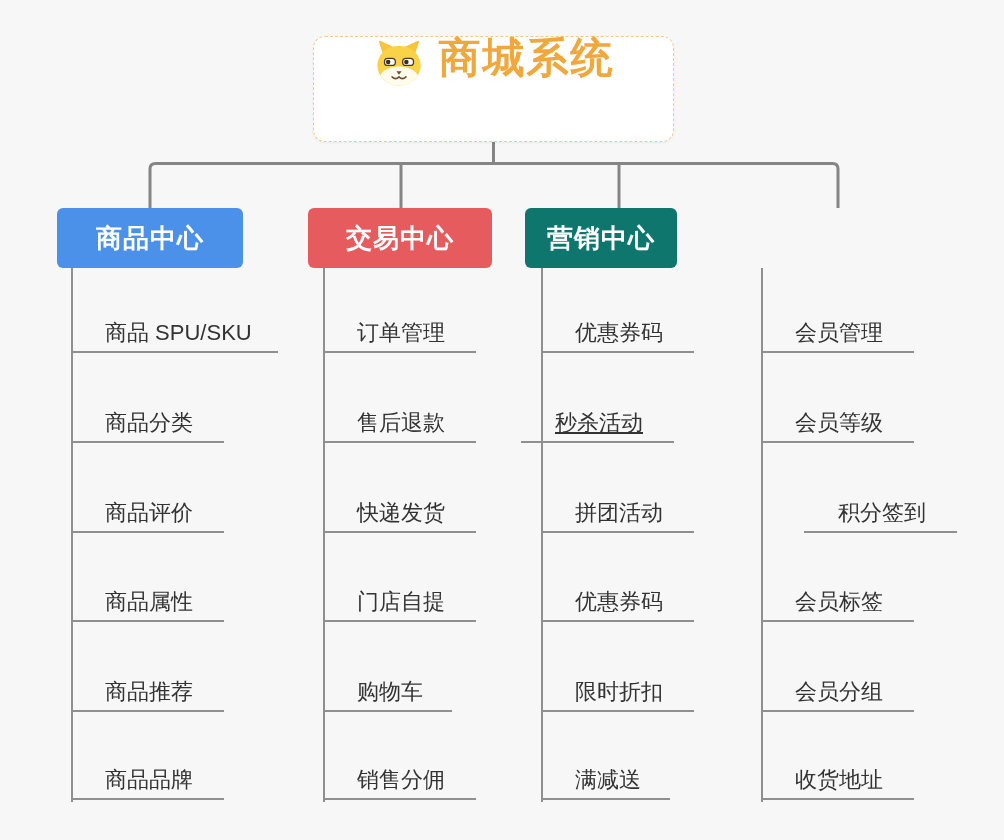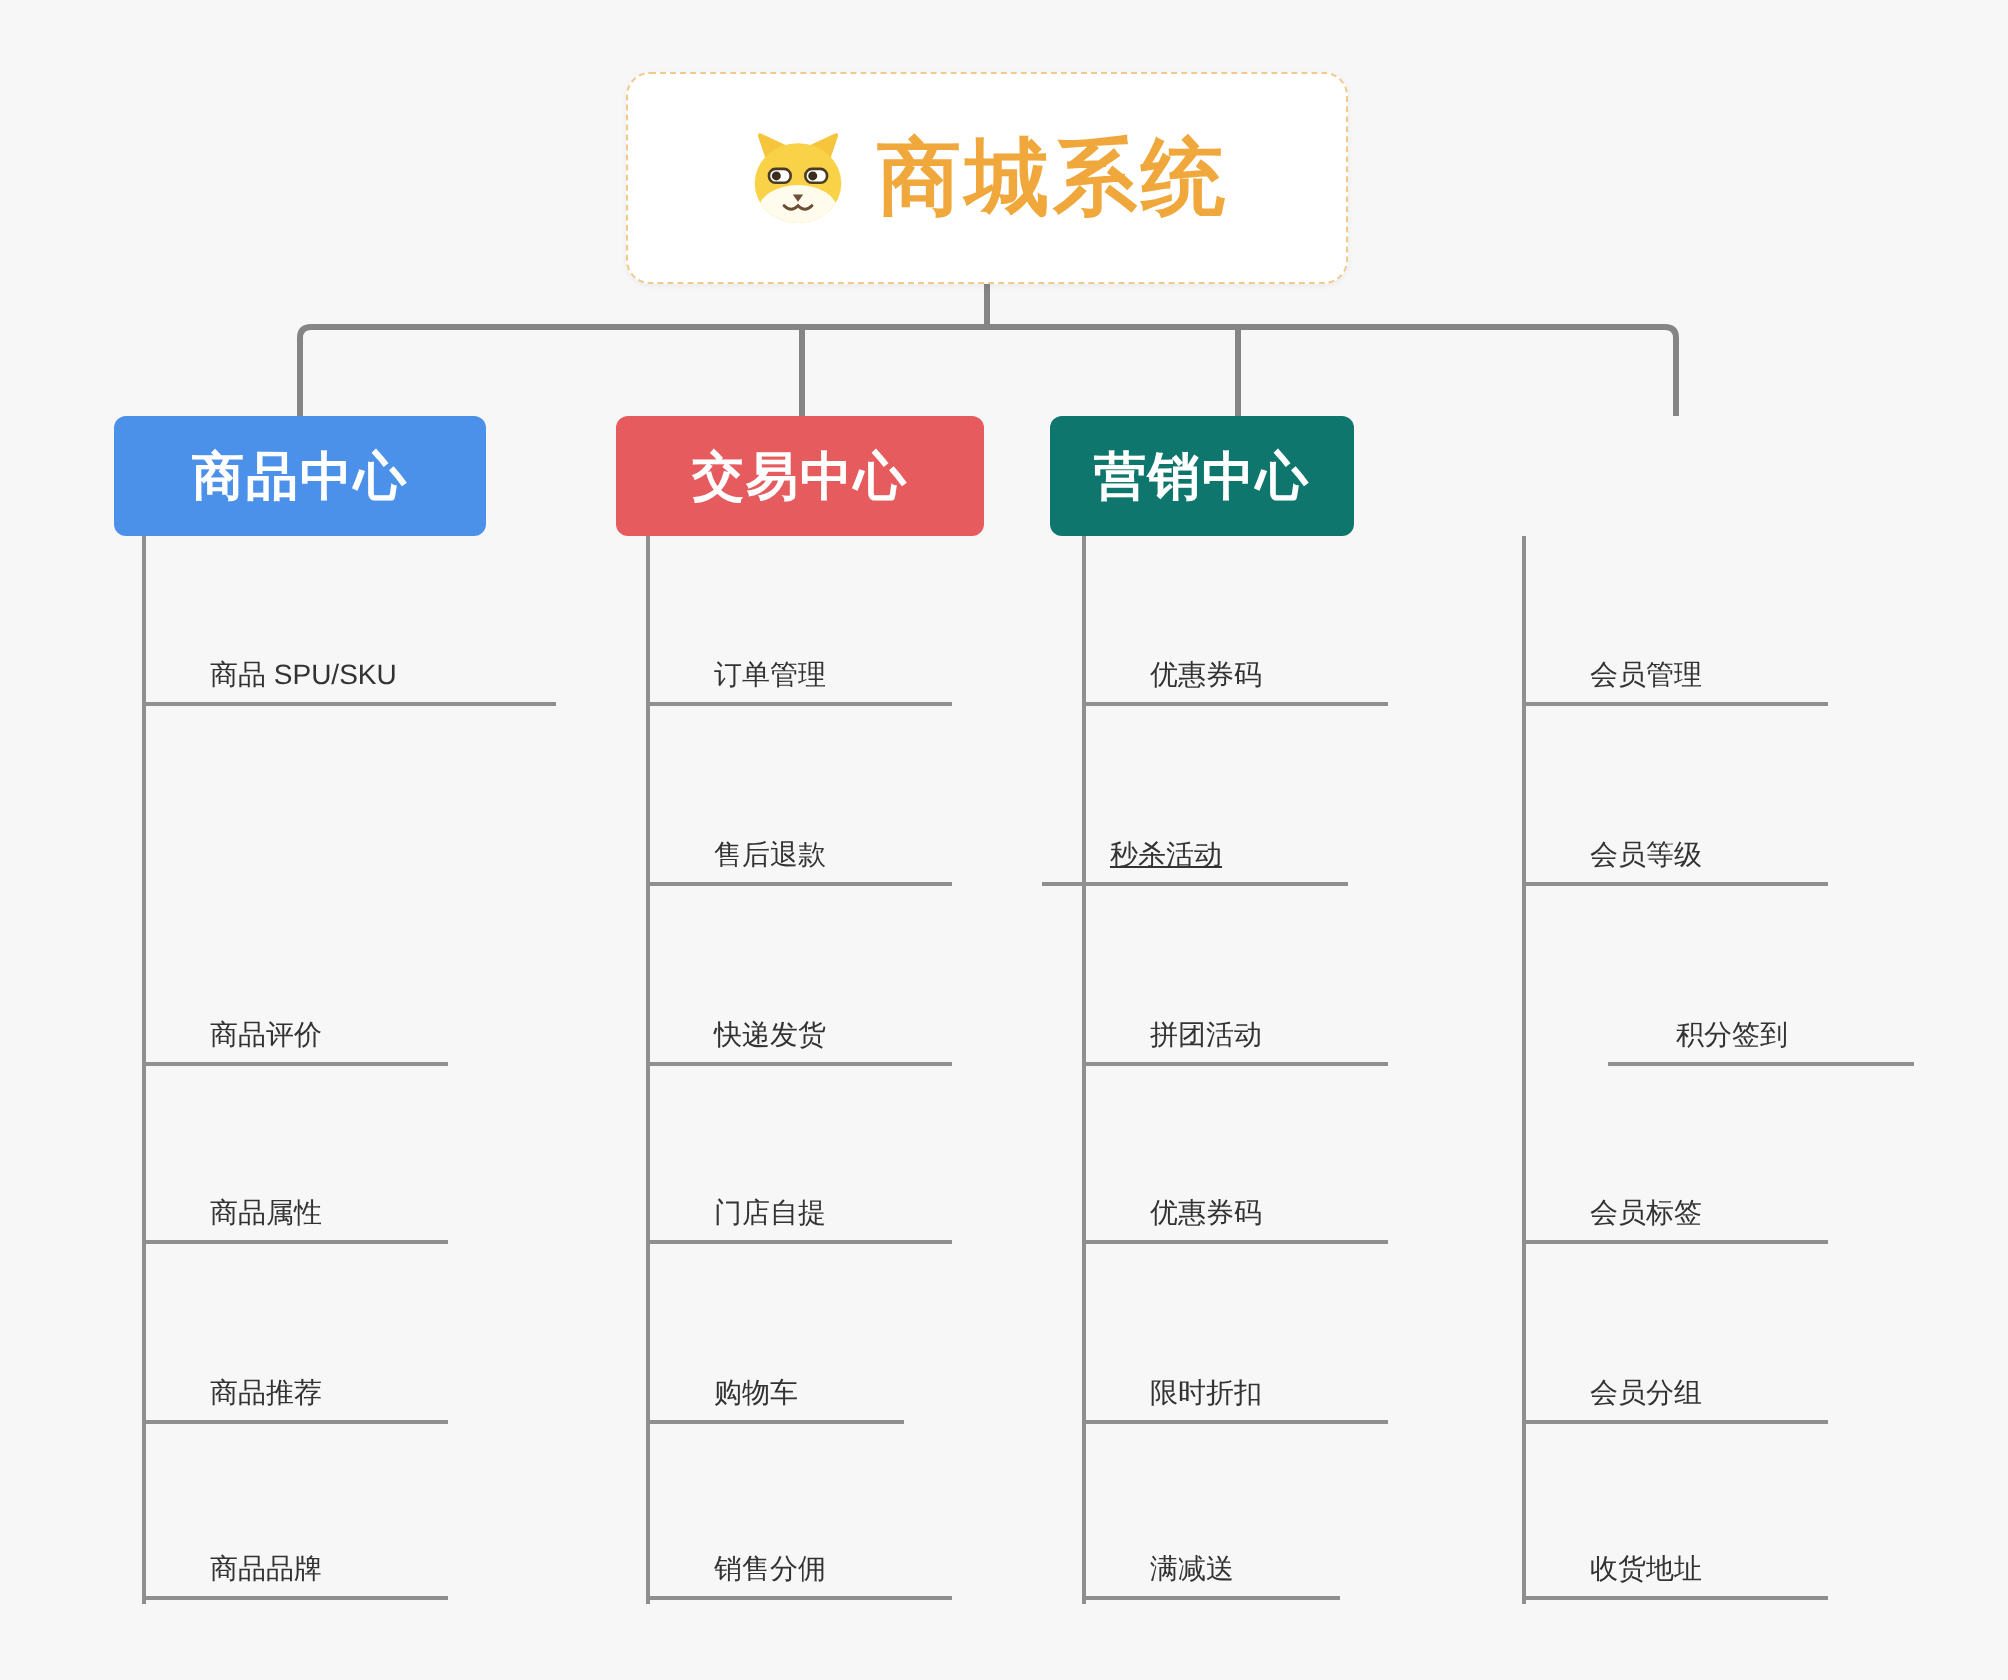--- a/index.html
+++ b/index.html
@@ -11,21 +11,21 @@
   }
   #canvas{position:relative;width:1004px;height:840px;background:#F7F7F7;}
 
   
   .root-node{
     position:absolute;left:313px;top:36px;width:361px;height:106px;
     box-sizing:border-box;
     background:#FFFFFF;
     border:1px dashed #F2C98C;
     border-radius:12px;
-    display:flex;align-items:center;justify-content:center;gap:14px;
+    display:flex;justify-content:center;gap:14px;
     box-shadow:0 1px 3px rgba(0,0,0,0.05);
   }
   .root-title{
     font-size:42px;font-weight:bold;letter-spacing:2px;
     color:#F0A83C;line-height:1;
   }
   .dog-icon{width:52px;height:52px;display:block;}
 
   
   #connectors{position:absolute;left:0;top:0;pointer-events:none;}
@@ -45,21 +45,21 @@
     position:absolute;top:268px;width:2px;height:534px;
     background:#8F8F8F;
   }
 
   
   .leaf{
     position:absolute;height:44px;box-sizing:border-box;
     border-bottom:2px solid #8F8F8F;
     padding-left:34px;padding-bottom:7px;
     display:flex;align-items:flex-end;
-    font-size:14px;color:#333333;white-space:nowrap;
+    font-size:22px;color:#333333;white-space:nowrap;
     line-height:1;
   }
 </style>
 </head>
 <body>
 
 <div id="canvas">
 
   <svg id="connectors" width="1004" height="840">
     <g stroke="#858585" stroke-width="3" fill="none">
@@ -99,20 +99,21 @@
   <div class="branch-node" style="left: 57px; width: 186px; background: rgb(75, 145, 233);">商品中心</div>
   <div class="branch-node" style="left: 308px; width: 184px; background: rgb(230, 92, 94);">交易中心</div>
   <div class="branch-node" style="left: 525px; width: 152px; background: #0f766e;">营销中心</div>
 
   <div class="trunk" style="left:71px;"></div>
   <div class="trunk" style="left:323px;"></div>
   <div class="trunk" style="left:541px;"></div>
   <div class="trunk" style="left:761px;"></div>
 
   <div class="leaf" style="left:71px;top:309px;width:207px;">商品 SPU/SKU</div>
+  <div class="leaf" style="left:71px;top:399px;width:153px;">商品分类</div>
   <div class="leaf" style="left:71px;top:489px;width:153px;">商品评价</div>
   <div class="leaf" style="left:71px;top:578px;width:153px;">商品属性</div>
   <div class="leaf" style="left:71px;top:668px;width:153px;">商品推荐</div>
   <div class="leaf" style="left:71px;top:756px;width:153px;">商品品牌</div>
 
   <div class="leaf" style="left:323px;top:309px;width:153px;">订单管理</div>
   <div class="leaf" style="left:323px;top:399px;width:153px;">售后退款</div>
   <div class="leaf" style="left:323px;top:489px;width:153px;">快递发货</div>
   <div class="leaf" style="left:323px;top:578px;width:153px;">门店自提</div>
   <div class="leaf" style="left:323px;top:668px;width:129px;">购物车</div>

